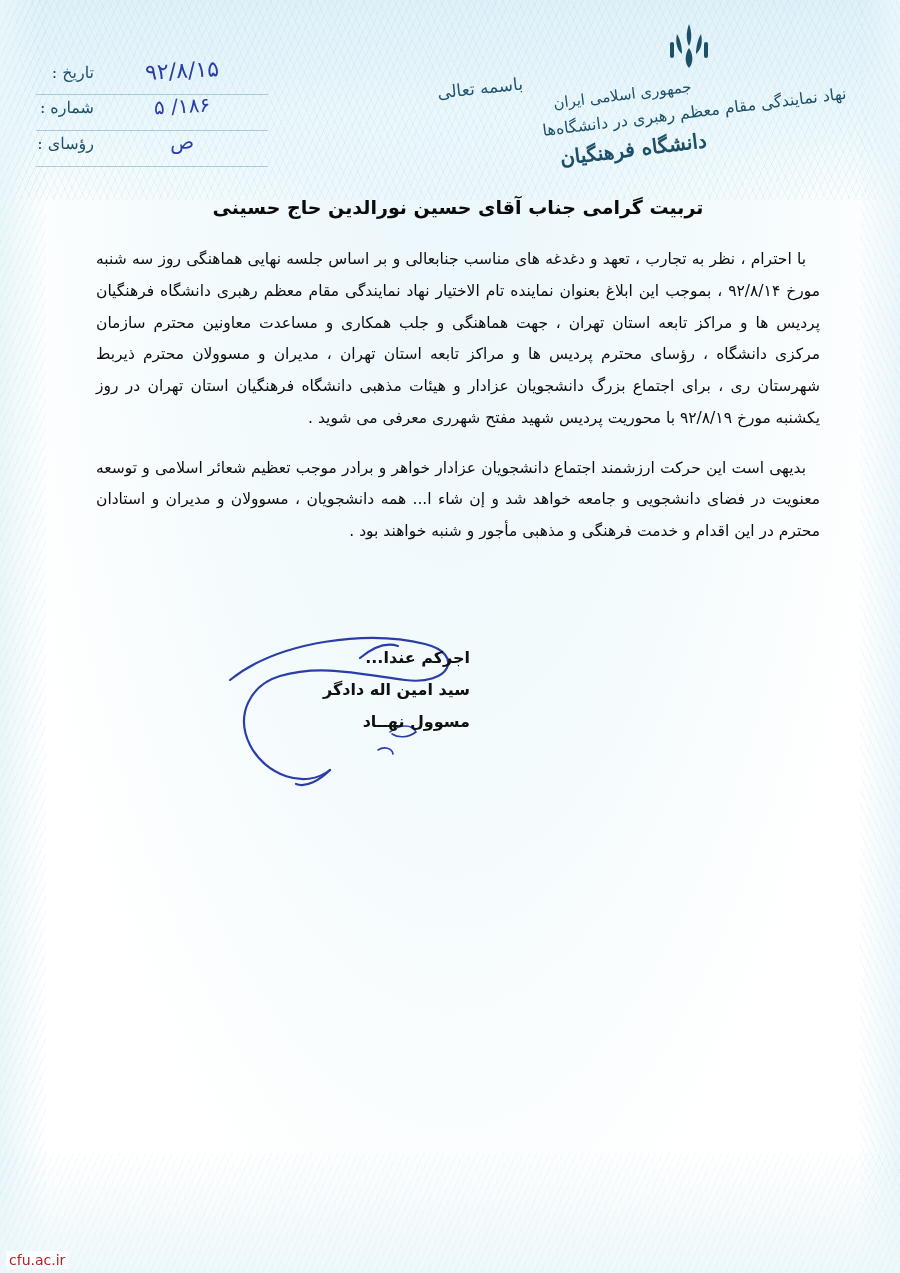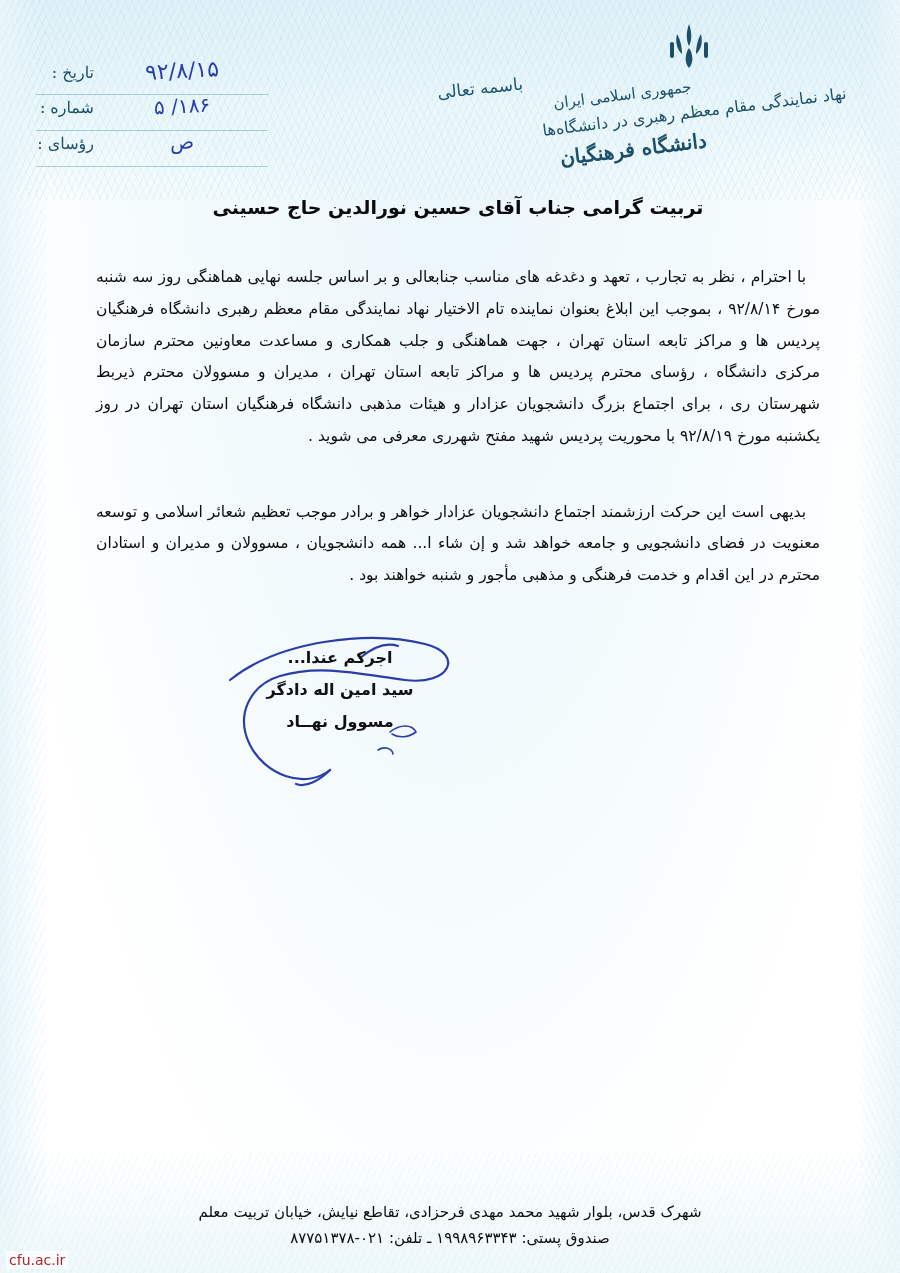--- a/index.html
+++ b/index.html
@@ -174,39 +174,38 @@
     padding-right: 12px;
   }
   .para {
     font-family: "DejaVu Sans", sans-serif;
     font-size: 15.5px;
     line-height: 2.05;
     text-align: justify;
     text-justify: inter-word;
     margin-bottom: 18px;
     color: #0d0d0d;
-    margin-top: 44px;
   }
   .para.indent-first { text-indent: 14px; }
 
   
   .sign-area {
     position: absolute;
     top: 630px;
     left: 0;
     width: 900px;
     height: 200px;
     direction: rtl;
   }
   .sign-lines {
     position: absolute;
     top: 12px;
     right: 430px;
     width: 260px;
-    text-align: center;
+    text-align: right;
     font-family: "DejaVu Sans", sans-serif;
     font-weight: bold;
     font-size: 16px;
     color: #111;
     line-height: 2.0;
   }
   .sign-scribble {
     position: absolute;
     top: -10px;
     right: 330px;
@@ -308,20 +307,16 @@
         <path d="M168 130 C174 126 182 128 183 134"></path>
       </g>
     </svg>
     <div class="sign-lines">
       <div>اجرکم عندا...</div>
       <div>سید امین اله دادگر</div>
       <div>مسوول نهــاد</div>
     </div>
   </div>
 
-  <div class="footer">
-    <div class="footer-line1">شهرک قدس، بلوار شهید محمد مهدی فرحزادی، تقاطع نیایش، خیابان تربیت معلم</div>
-    <div class="footer-line2">صندوق پستی: ۱۹۹۸۹۶۳۳۴۳ ـ تلفن: ۰۲۱-۸۷۷۵۱۳۷۸</div>
-  </div>
 
   <div class="watermark">cfu.ac.ir</div>
 
 </div>
 
 </body></html>

